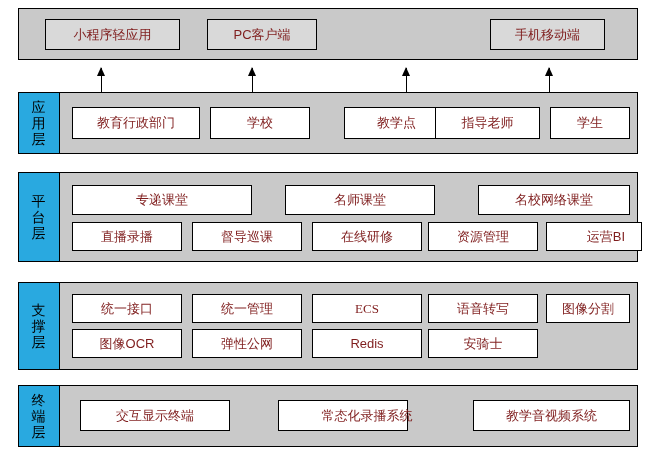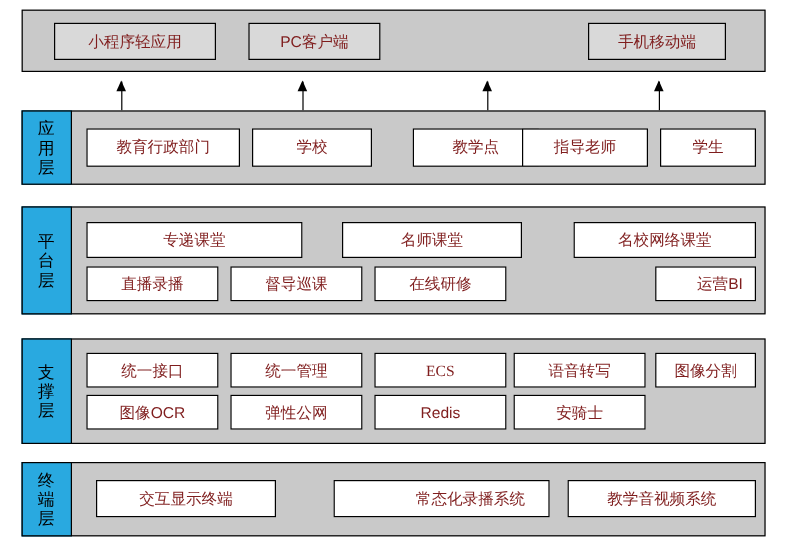--- a/index.html
+++ b/index.html
@@ -111,21 +111,22 @@
       <span>层</span>
     </div>
   </div>
   <div class="box" style="left:72px; top:185px; width:180px; height:30px;">专递课堂</div>
   <div class="box" style="left:285px; top:185px; width:150px; height:30px;">名师课堂</div>
   <div class="box" style="left:478px; top:185px; width:152px; height:30px;">名校网络课堂</div>
 
   <div class="box" style="left:72px; top:222px; width:110px; height:29px;">直播录播</div>
   <div class="box" style="left:192px; top:222px; width:110px; height:29px;">督导巡课</div>
   <div class="box" style="left:312px; top:222px; width:110px; height:29px;">在线研修</div>
-  <div class="box" style="left:546px; top:222px; width:84px; height:29px;padding-left:24px;">运营BI</div>
+  <div class="box" style="left:428px; top:222px; width:110px; height:29px;">资源管理</div>
+  <div class="box" style="left:546px; top:222px; width:96px; height:29px;padding-left:24px;">运营BI</div>
 
   <div class="band" style="left:18px; top:282px; width:620px; height:88px;"></div>
   <div class="layer-label" style="left:18px; top:282px; width:42px; height:88px;">
     <div>
       <span>支</span>
       <span>撑</span>
       <span>层</span>
     </div>
   </div>
   <div class="box" style="left:72px; top:294px; width:110px; height:29px;">统一接口</div>
@@ -141,16 +142,16 @@
 
   <div class="band" style="left:18px; top:385px; width:620px; height:62px;"></div>
   <div class="layer-label" style="left:18px; top:385px; width:42px; height:62px;">
     <div>
       <span>终</span>
       <span>端</span>
       <span>层</span>
     </div>
   </div>
   <div class="box" style="left:80px; top:400px; width:150px; height:31px;">交互显示终端</div>
-  <div class="box" style="left:278px; top:400px; width:180px; height:31px;padding-left:48px;">常态化录播系统</div>
+  <div class="box" style="left:278px; top:400px; width:130px; height:31px;padding-left:48px;">常态化录播系统</div>
   <div class="box" style="left:473px; top:400px; width:157px; height:31px;">教学音视频系统</div>
 
 </div>
 
 </body></html>

